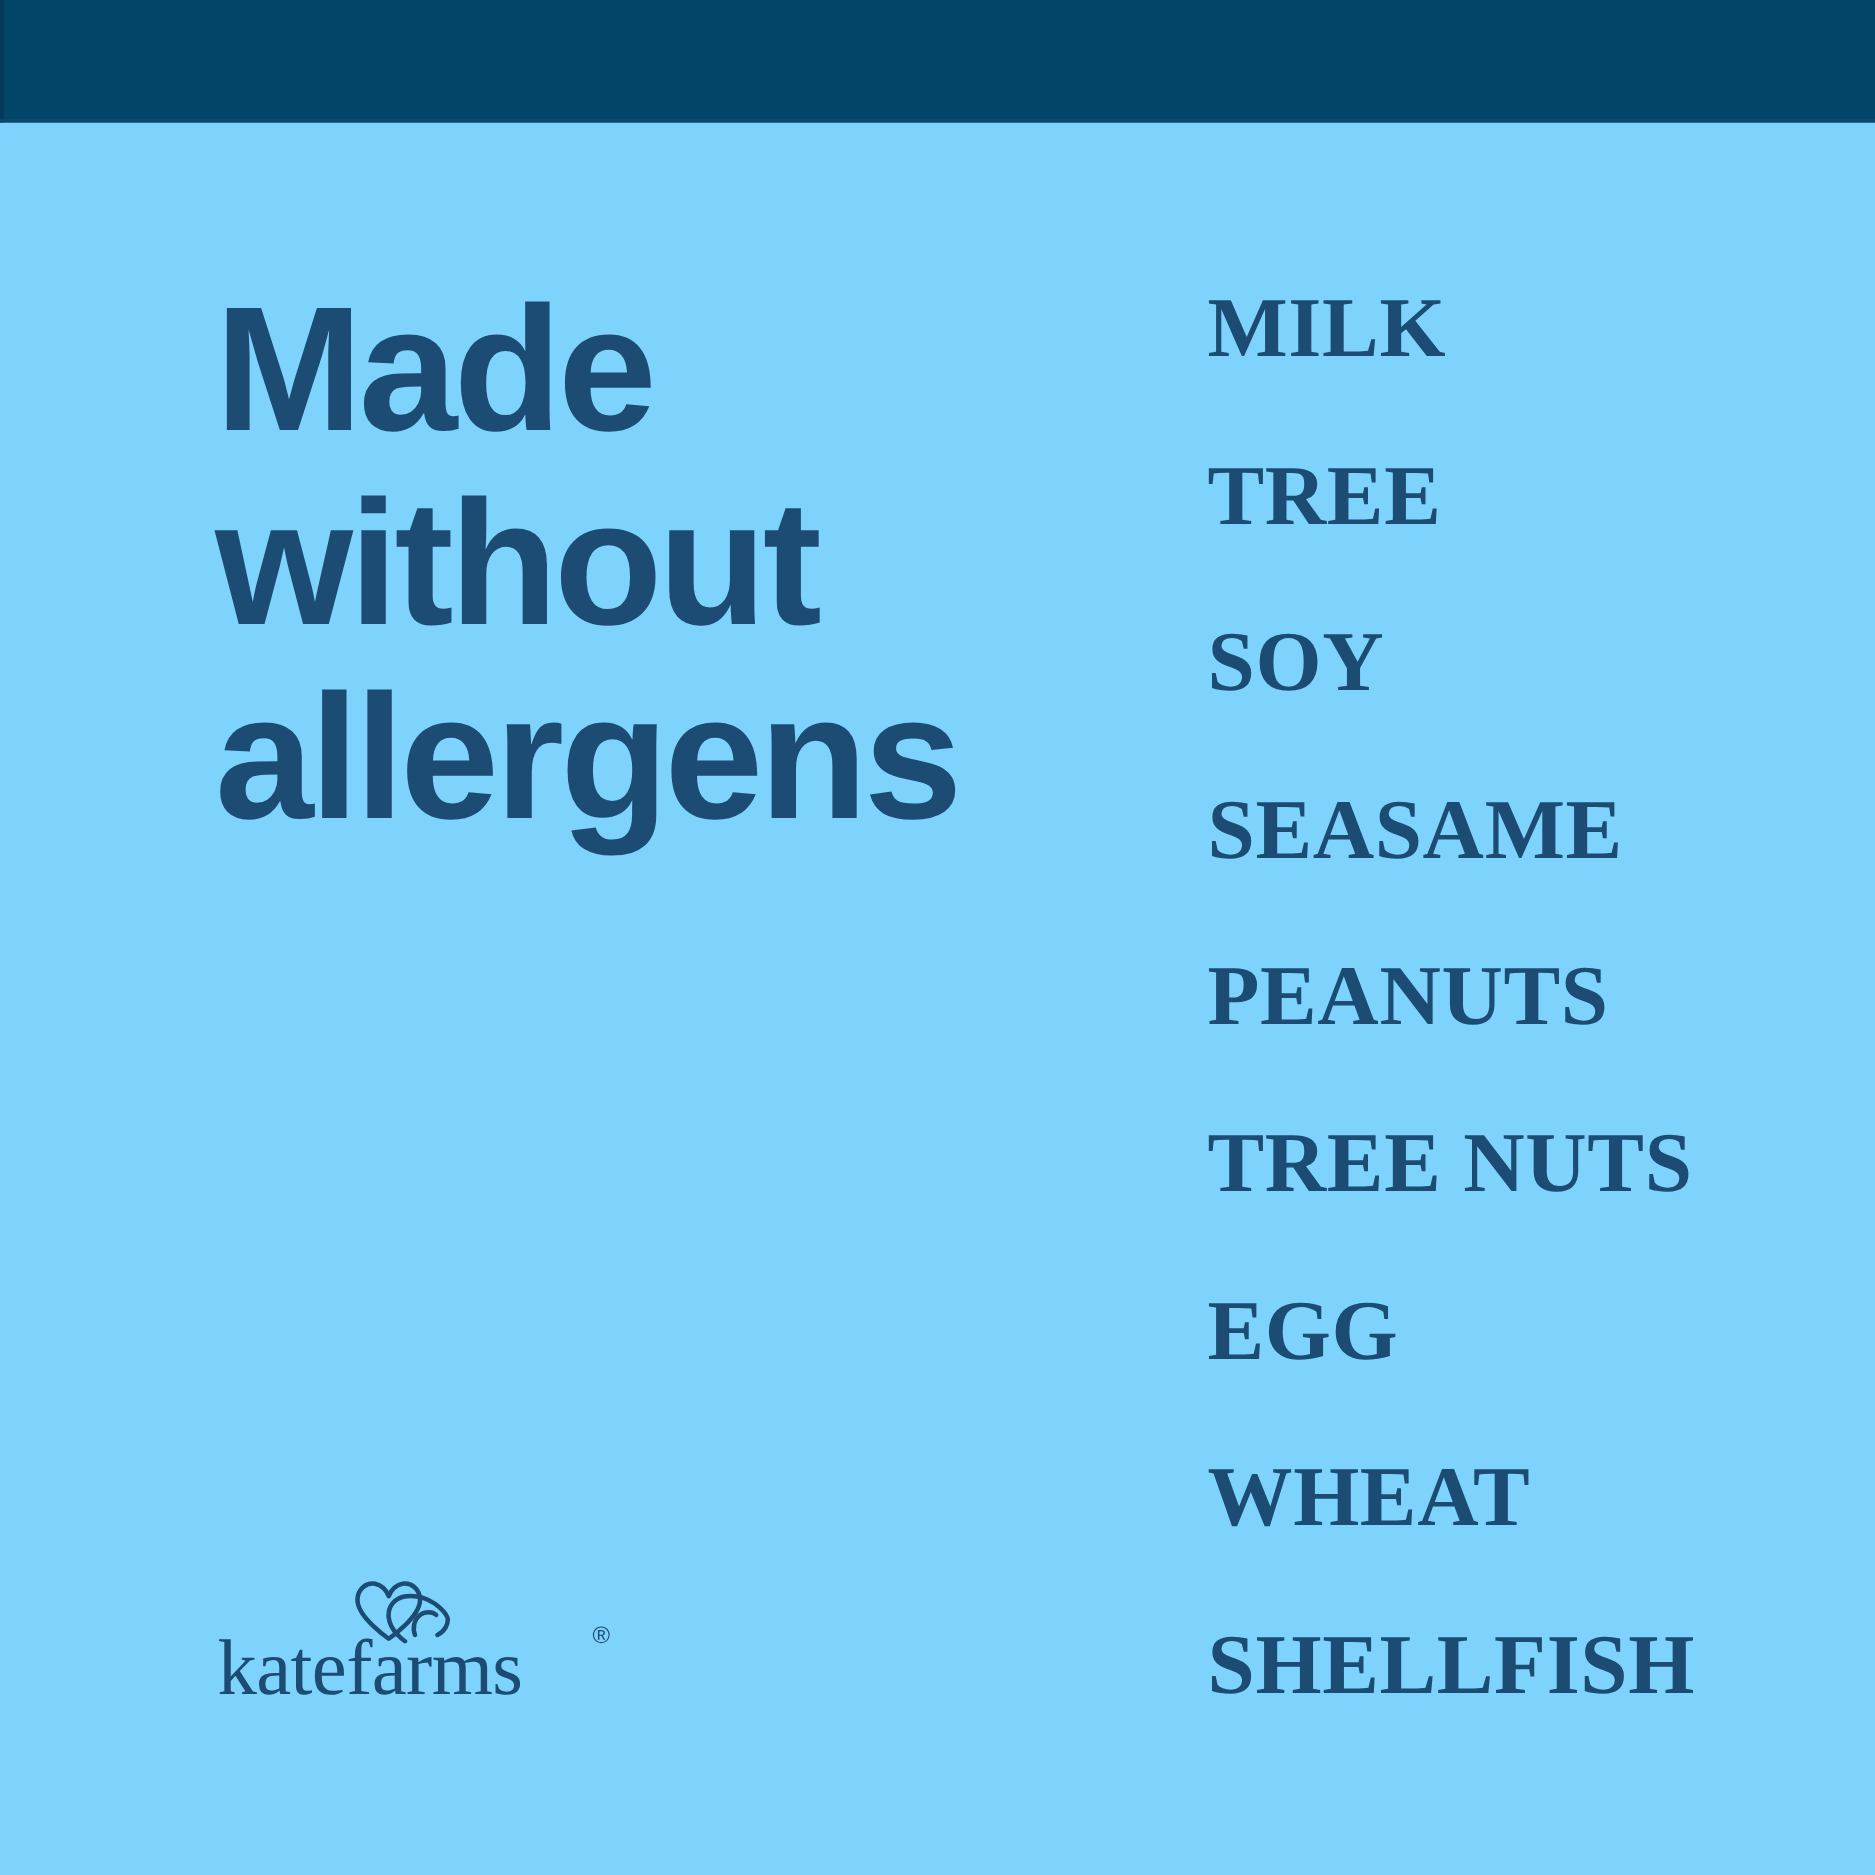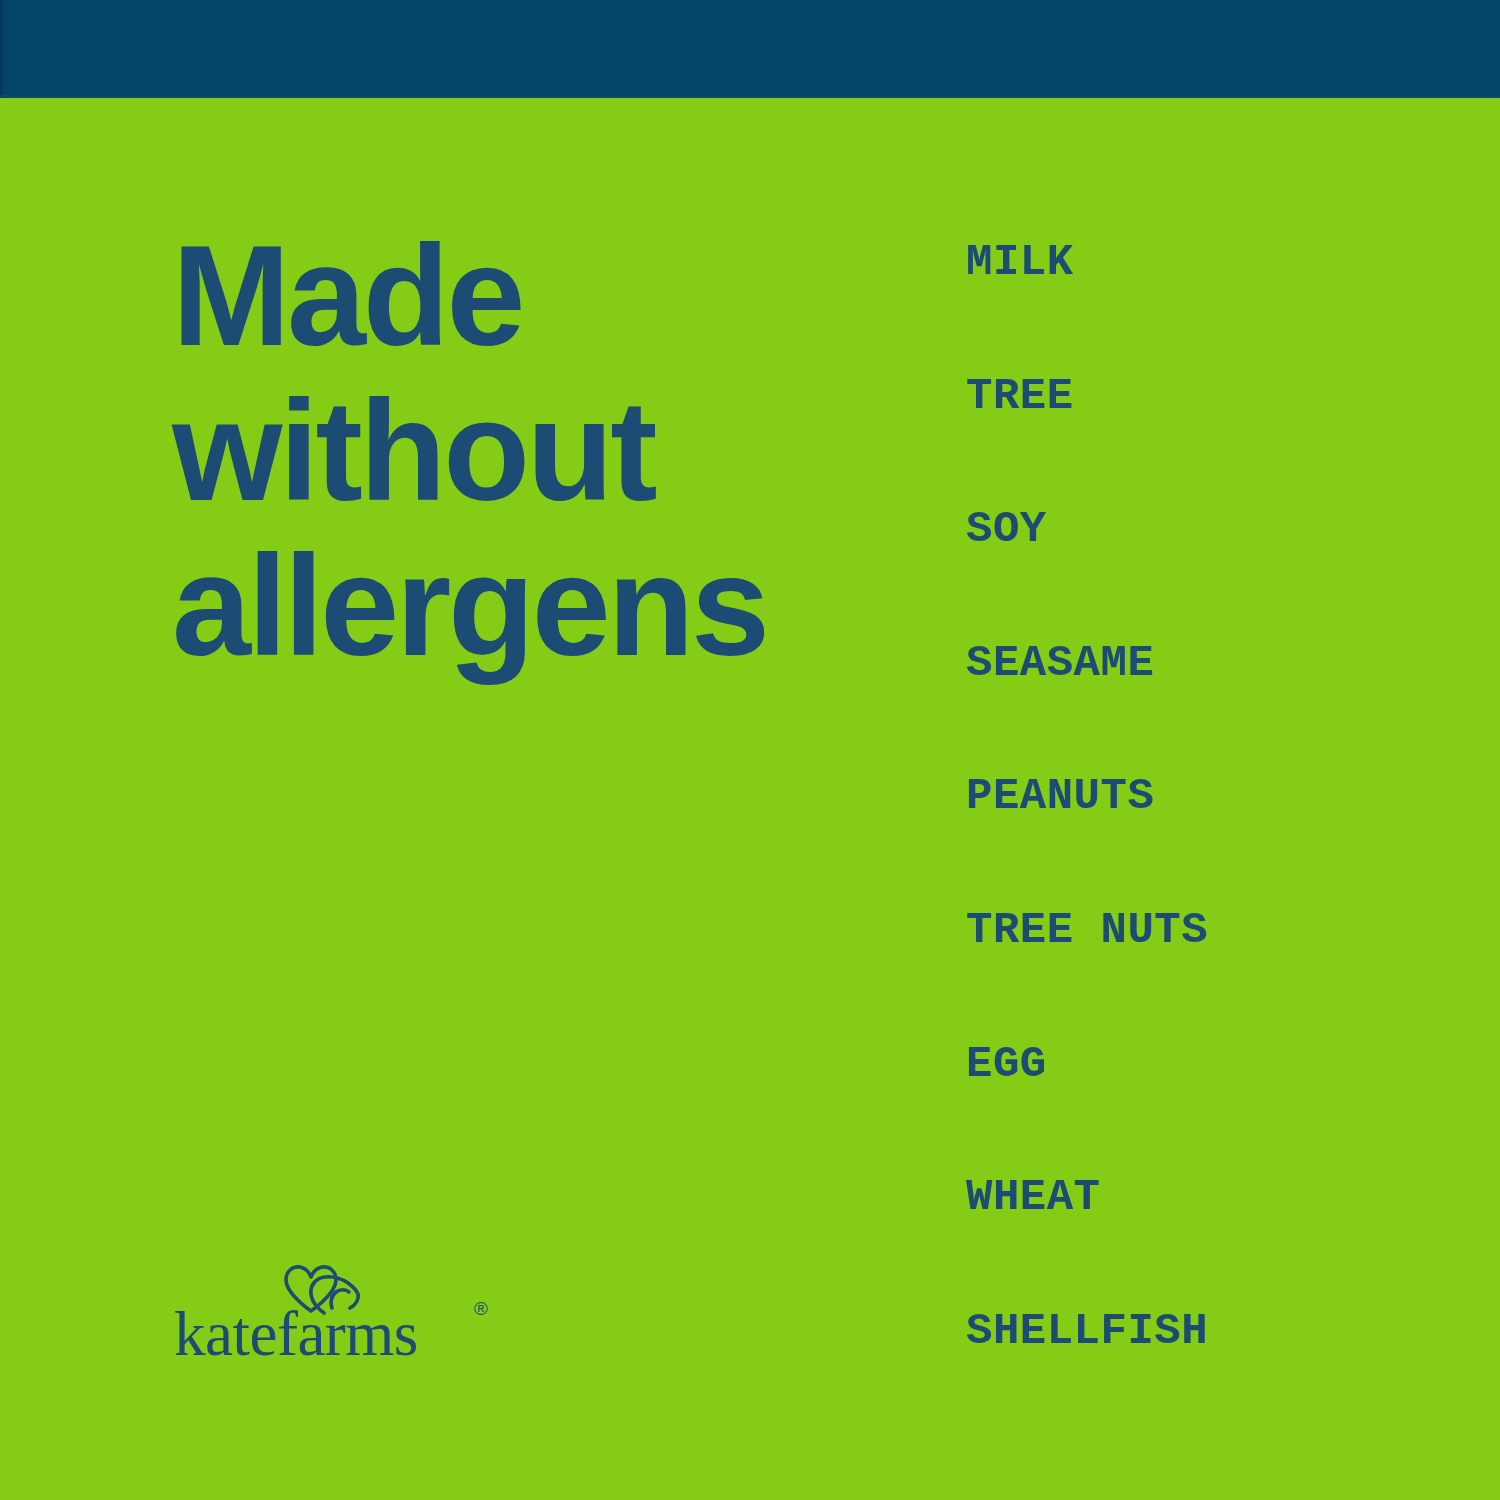--- a/index.html
+++ b/index.html
@@ -6,21 +6,21 @@
   html, body {
     margin: 0;
     padding: 0;
     background: #ffffff;
   }
 
   #canvas {
     position: relative;
     width: 1500px;
     height: 1500px;
-    background: #84cc16;
+    background: #7dd3fc;
     overflow: hidden;
     font-family: "Liberation Sans", "DejaVu Sans", sans-serif;
     -webkit-font-smoothing: antialiased;
   }
 
   
   #top-bar {
     position: absolute;
     left: 0;
     top: 0;
@@ -105,23 +105,23 @@
   #allergen-list {
     position: absolute;
     left: 966px;
     top: 228px;
     width: 480px;
   }
   #allergen-list .allergen-item {
     display: block;
     height: 133.6px;
     color: #1c4b73;
-    font-family: Liberation Mono, monospace;
+    font-family: Liberation Serif, serif;
     font-weight: 700;
-    font-size: 44px;
+    font-size: 68px;
     line-height: 69px;
     letter-spacing: 0.5px;
     white-space: nowrap;
   }
 </style>
 </head>
 <body>
 
 <div id="canvas">
 

